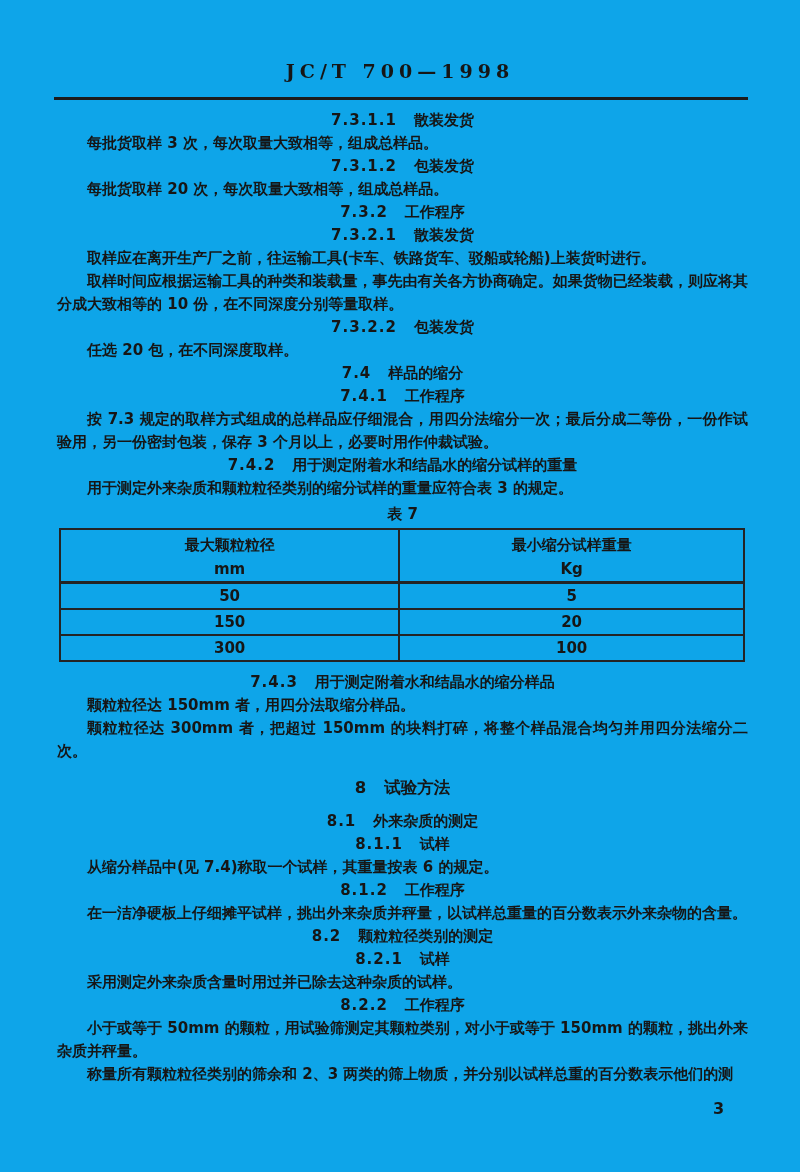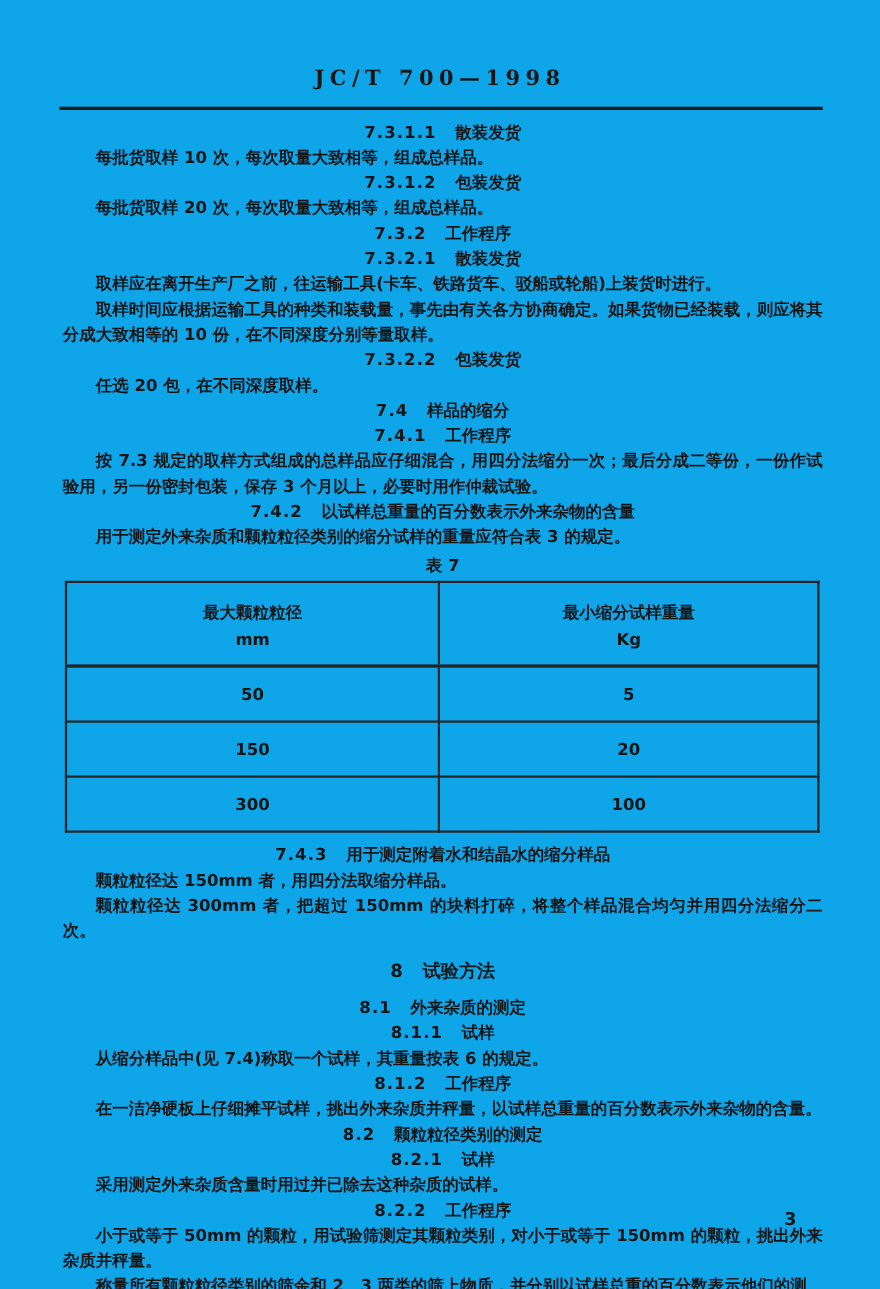--- a/index.html
+++ b/index.html
@@ -54,21 +54,21 @@
   }
   table.t3 {
     border-collapse: collapse;
     width: 686px;
     margin: 0 0 9px 2px;
     text-align: center;
     table-layout: fixed;
   }
   table.t3 td {
     border: 2px solid #242424;
-    padding: 12px;
+    padding: 0;
     font-weight: 600;
     line-height: 24px;
     margin-top: 46px;
   }
   table.t3 tr.hdr td {
     height: 53px;
     border-bottom-width: 3px;
     font-weight: 700;
   }
   table.t3 tr.data td { height: 26px; }
@@ -86,40 +86,40 @@
 <body>
 
 <div class="page">
 
   <div class="doc-code">JC/T 700—1998</div>
   <div class="head-rule"></div>
 
   <div class="content">
 
     <div class="heading"><span class="num">7.3.1.1</span><span>散装发货</span></div>
-    <div class="para">每批货取样 10 次，每次取量大致相等，组成总样品。</div>
+    <div class="para">每批货取样 3 次，每次取量大致相等，组成总样品。</div>
 
     <div class="heading"><span class="num">7.3.1.2</span><span>包装发货</span></div>
     <div class="para">每批货取样 20 次，每次取量大致相等，组成总样品。</div>
 
     <div class="heading"><span class="num">7.3.2</span><span>工作程序</span></div>
 
     <div class="heading"><span class="num">7.3.2.1</span><span>散装发货</span></div>
     <div class="para">取样应在离开生产厂之前，往运输工具(卡车、铁路货车、驳船或轮船)上装货时进行。</div>
     <div class="para">取样时间应根据运输工具的种类和装载量，事先由有关各方协商确定。如果货物已经装载，则应将其分成大致相等的 10 份，在不同深度分别等量取样。</div>
 
     <div class="heading"><span class="num">7.3.2.2</span><span>包装发货</span></div>
     <div class="para">任选 20 包，在不同深度取样。</div>
 
     <div class="heading"><span class="num">7.4</span><span>样品的缩分</span></div>
 
     <div class="heading"><span class="num">7.4.1</span><span>工作程序</span></div>
     <div class="para">按 7.3 规定的取样方式组成的总样品应仔细混合，用四分法缩分一次；最后分成二等份，一份作试验用，另一份密封包装，保存 3 个月以上，必要时用作仲裁试验。</div>
 
-    <div class="heading"><span class="num">7.4.2</span><span>以试样总重量的百分数表示外来杂物的含量</span></div>
+    <div class="heading"><span class="num">7.4.2</span><span>用于测定附着水和结晶水的缩分试样的重量</span></div>
     <div class="para">用于测定外来杂质和颗粒粒径类别的缩分试样的重量应符合表 3 的规定。</div>
 
     <div class="tbl-caption">表 7</div>
     <table class="t3">
       <tbody>
           <tr class="hdr">
         <td class="c1">
           <span class="cell-title">最大颗粒粒径</span>
           <span class="cell-unit">mm</span>
         </td>

